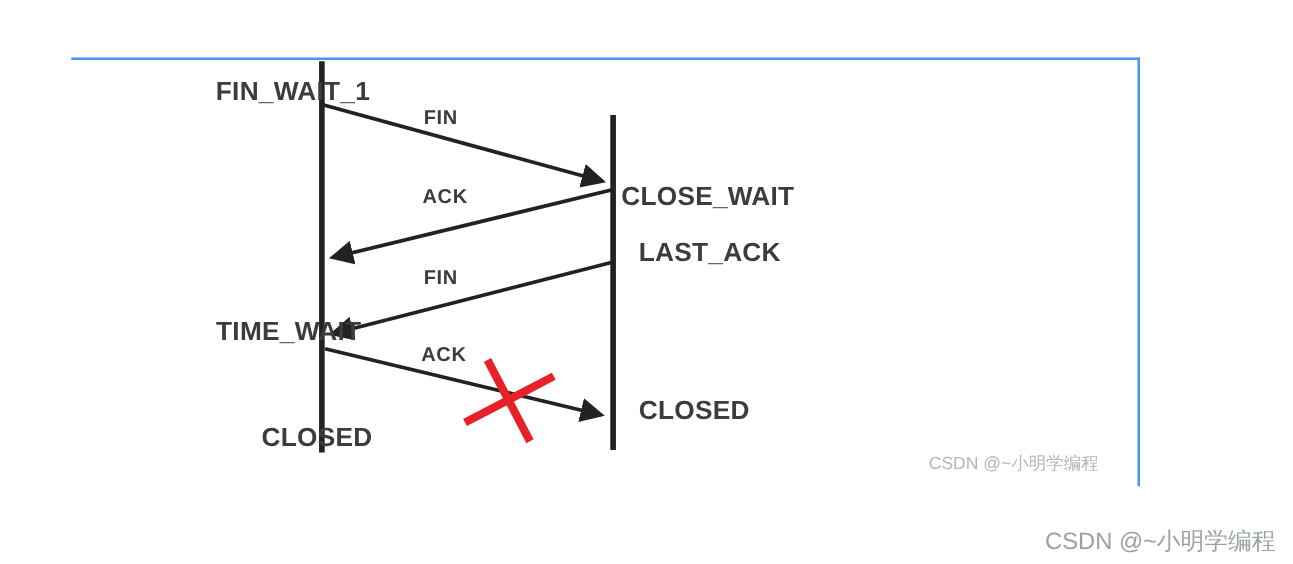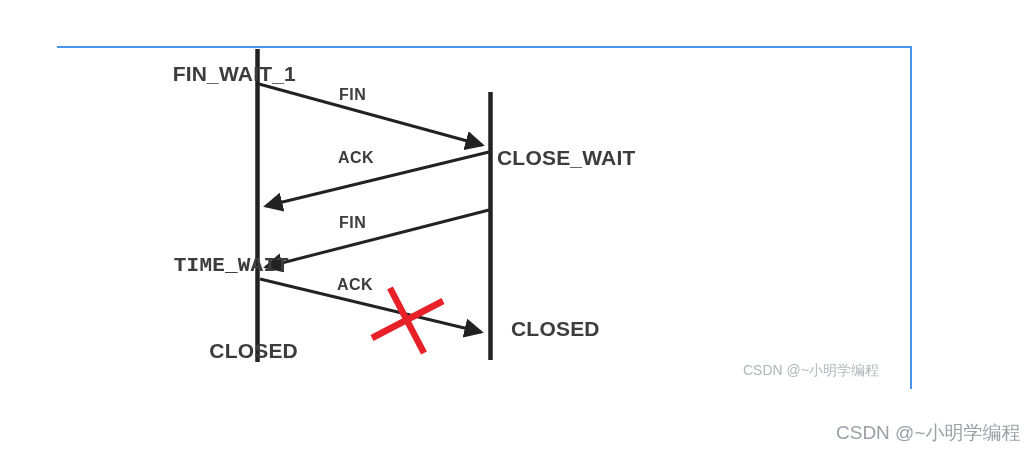--- a/index.html
+++ b/index.html
@@ -105,24 +105,25 @@
     <line class="msg-arrow" x1="489" y1="210" x2="266" y2="267" marker-end="url(#ah)"></line>
     <line class="msg-arrow" x1="260" y1="279" x2="481" y2="332" marker-end="url(#ah)"></line>
 
     <g>
       <line class="cross-stroke" x1="390" y1="288" x2="424" y2="353"></line>
       <line class="cross-stroke" x1="372" y1="338" x2="443" y2="301"></line>
     </g>
   </svg>
 
   <div class="state-label" style="right: 784px; top: 62px;">FIN_WAIT_1</div>
-  <div class="state-label" style="right: 791px; top: 254px; font-family: Liberation Mono, monospace;">TIME_WAIT</div>
+  <div class="state-label" style="right: 791px; top: 254px;">TIME_WAIT</div>
   <div class="state-label" style="right: 782px; top: 339px;">CLOSED</div>
 
   <div class="state-label" style="left: 497px; top: 126px; margin-top: 20px;">CLOSE_WAIT</div>
+  <div class="state-label" style="left: 511px; top: 191px;">LAST_ACK</div>
   <div class="state-label" style="left: 511px; top: 317px;">CLOSED</div>
 
   <div class="msg-label" style="left: 339px; top: 86px;">FIN</div>
   <div class="msg-label" style="left: 338px; top: 149px;">ACK</div>
   <div class="msg-label" style="left: 339px; top: 214px;">FIN</div>
   <div class="msg-label" style="left: 337px; top: 276px;">ACK</div>
 
   <div class="watermark-inner">CSDN @~小明学编程</div>
   <div class="watermark-outer">CSDN @~小明学编程</div>
 

